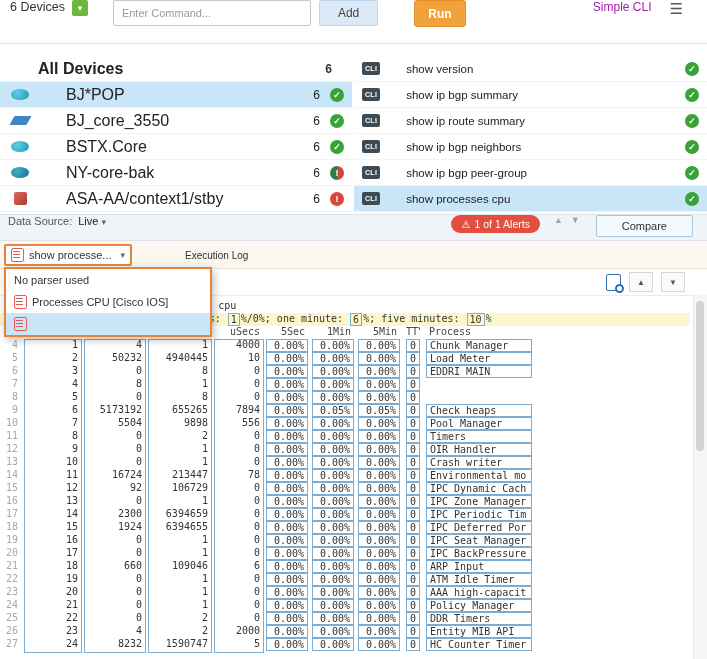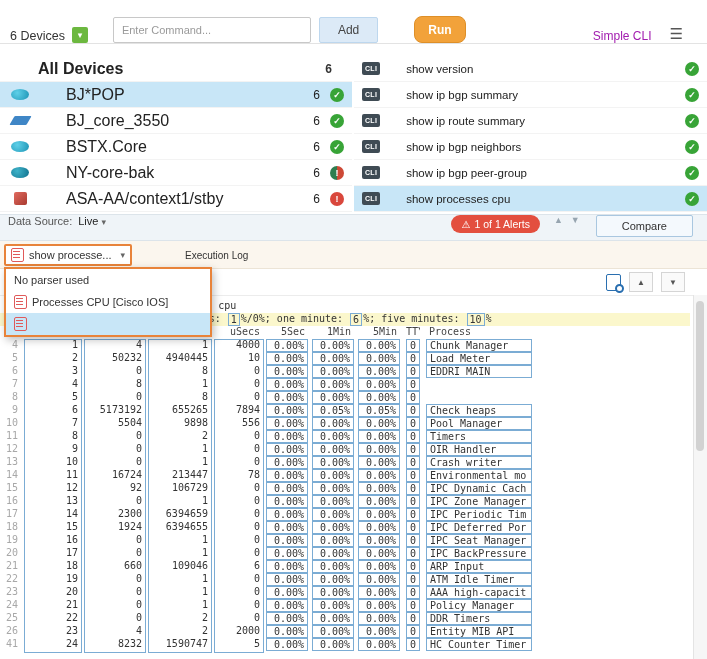--- a/index.html
+++ b/index.html
@@ -1,31 +1,31 @@
 <!DOCTYPE html>
 <html><head>
 <meta charset="utf-8">
 <style>
   html,body{margin:0;padding:0;}
   body{width:707px;height:659px;position:relative;overflow:hidden;background:#fff;
        font-family:"Liberation Sans",sans-serif;color:#333;font-size:12px;}
 
   
   #topbar{position:absolute;left:0;top:0;width:707px;height:44px;background:#fff;
-          border-bottom:1px solid #e3e3e3;display:flex;align-items:flex-end;padding:0 10px;box-sizing:border-box;}
+          border-bottom:1px solid #e3e3e3;display:flex;align-items:flex-start;padding:0 10px;box-sizing:border-box;}
   .devlabel{font-size:12.5px;color:#333;}
   .gbtn{width:16px;height:16px;margin-left:7px;background:#6cb83f;border-radius:2px;color:#fff;
         font-size:9px;display:flex;align-items:center;justify-content:center;cursor:pointer;}
   #cmdinput{margin-left:25px;width:180px;height:24px;border:1px solid #c8c8c8;border-radius:2px;
             padding:0 8px;font-size:11px;font-family:"Liberation Sans",sans-serif;color:#333;}
   #cmdinput::placeholder{color:#9a9a9a;}
   .addbtn{margin-left:8px;background:#dceaf7;border:1px solid #bdd7ee;color:#444;font-size:12px;
           height:26px;padding:0 18px;border-radius:2px;cursor:pointer;}
   .runbtn{margin-left:36px;background:#f2a23a;border:1px solid #de8f28;color:#fff;font-weight:bold;
-          font-size:12px;height:27px;padding:0 13px;border-radius:8px;cursor:pointer;}
+          font-size:12px;height:27px;padding:0 13px;border-radius:3px;cursor:pointer;}
   .spacer{flex:1;}
   .simplecli{color:#a21caf;font-size:12px;cursor:pointer;}
   .menuicon{margin-left:18px;margin-right:14px;font-size:15px;color:#555;cursor:pointer;}
 
   
   #devicepanel{position:absolute;left:0;top:56px;width:352px;}
   #commandpanel{position:absolute;left:354px;top:56px;width:353px;}
   .drow,.crow{height:26px;display:flex;align-items:center;padding:0 8px;border-bottom:1px solid #f3f3f3;box-sizing:border-box;cursor:pointer;}
   .drow.sel,.crow.sel,.pitem.sel{background:#c8e6f7;}
   .alldev{font-weight:bold;}
@@ -540,21 +540,21 @@
           <span class="c rt">4</span>
           <span class="c inv">2</span>
           <span class="c us">2000</span>
           <span class="c p5 box">0.00%</span>
           <span class="c p1 box">0.00%</span>
           <span class="c p5m box">0.00%</span>
           <span class="c tty box">0</span>
           <span class="c proc box">Entity MIB API</span>
         </div>
         <div class="oline">
-          <span class="c ln">41</span>
+          <span class="c ln">27</span>
           <span class="c pid">24</span>
           <span class="c rt">8232</span>
           <span class="c inv">1590747</span>
           <span class="c us">5</span>
           <span class="c p5 box">0.00%</span>
           <span class="c p1 box">0.00%</span>
           <span class="c p5m box">0.00%</span>
           <span class="c tty box">0</span>
           <span class="c proc box">HC Counter Timer</span>
         </div>

